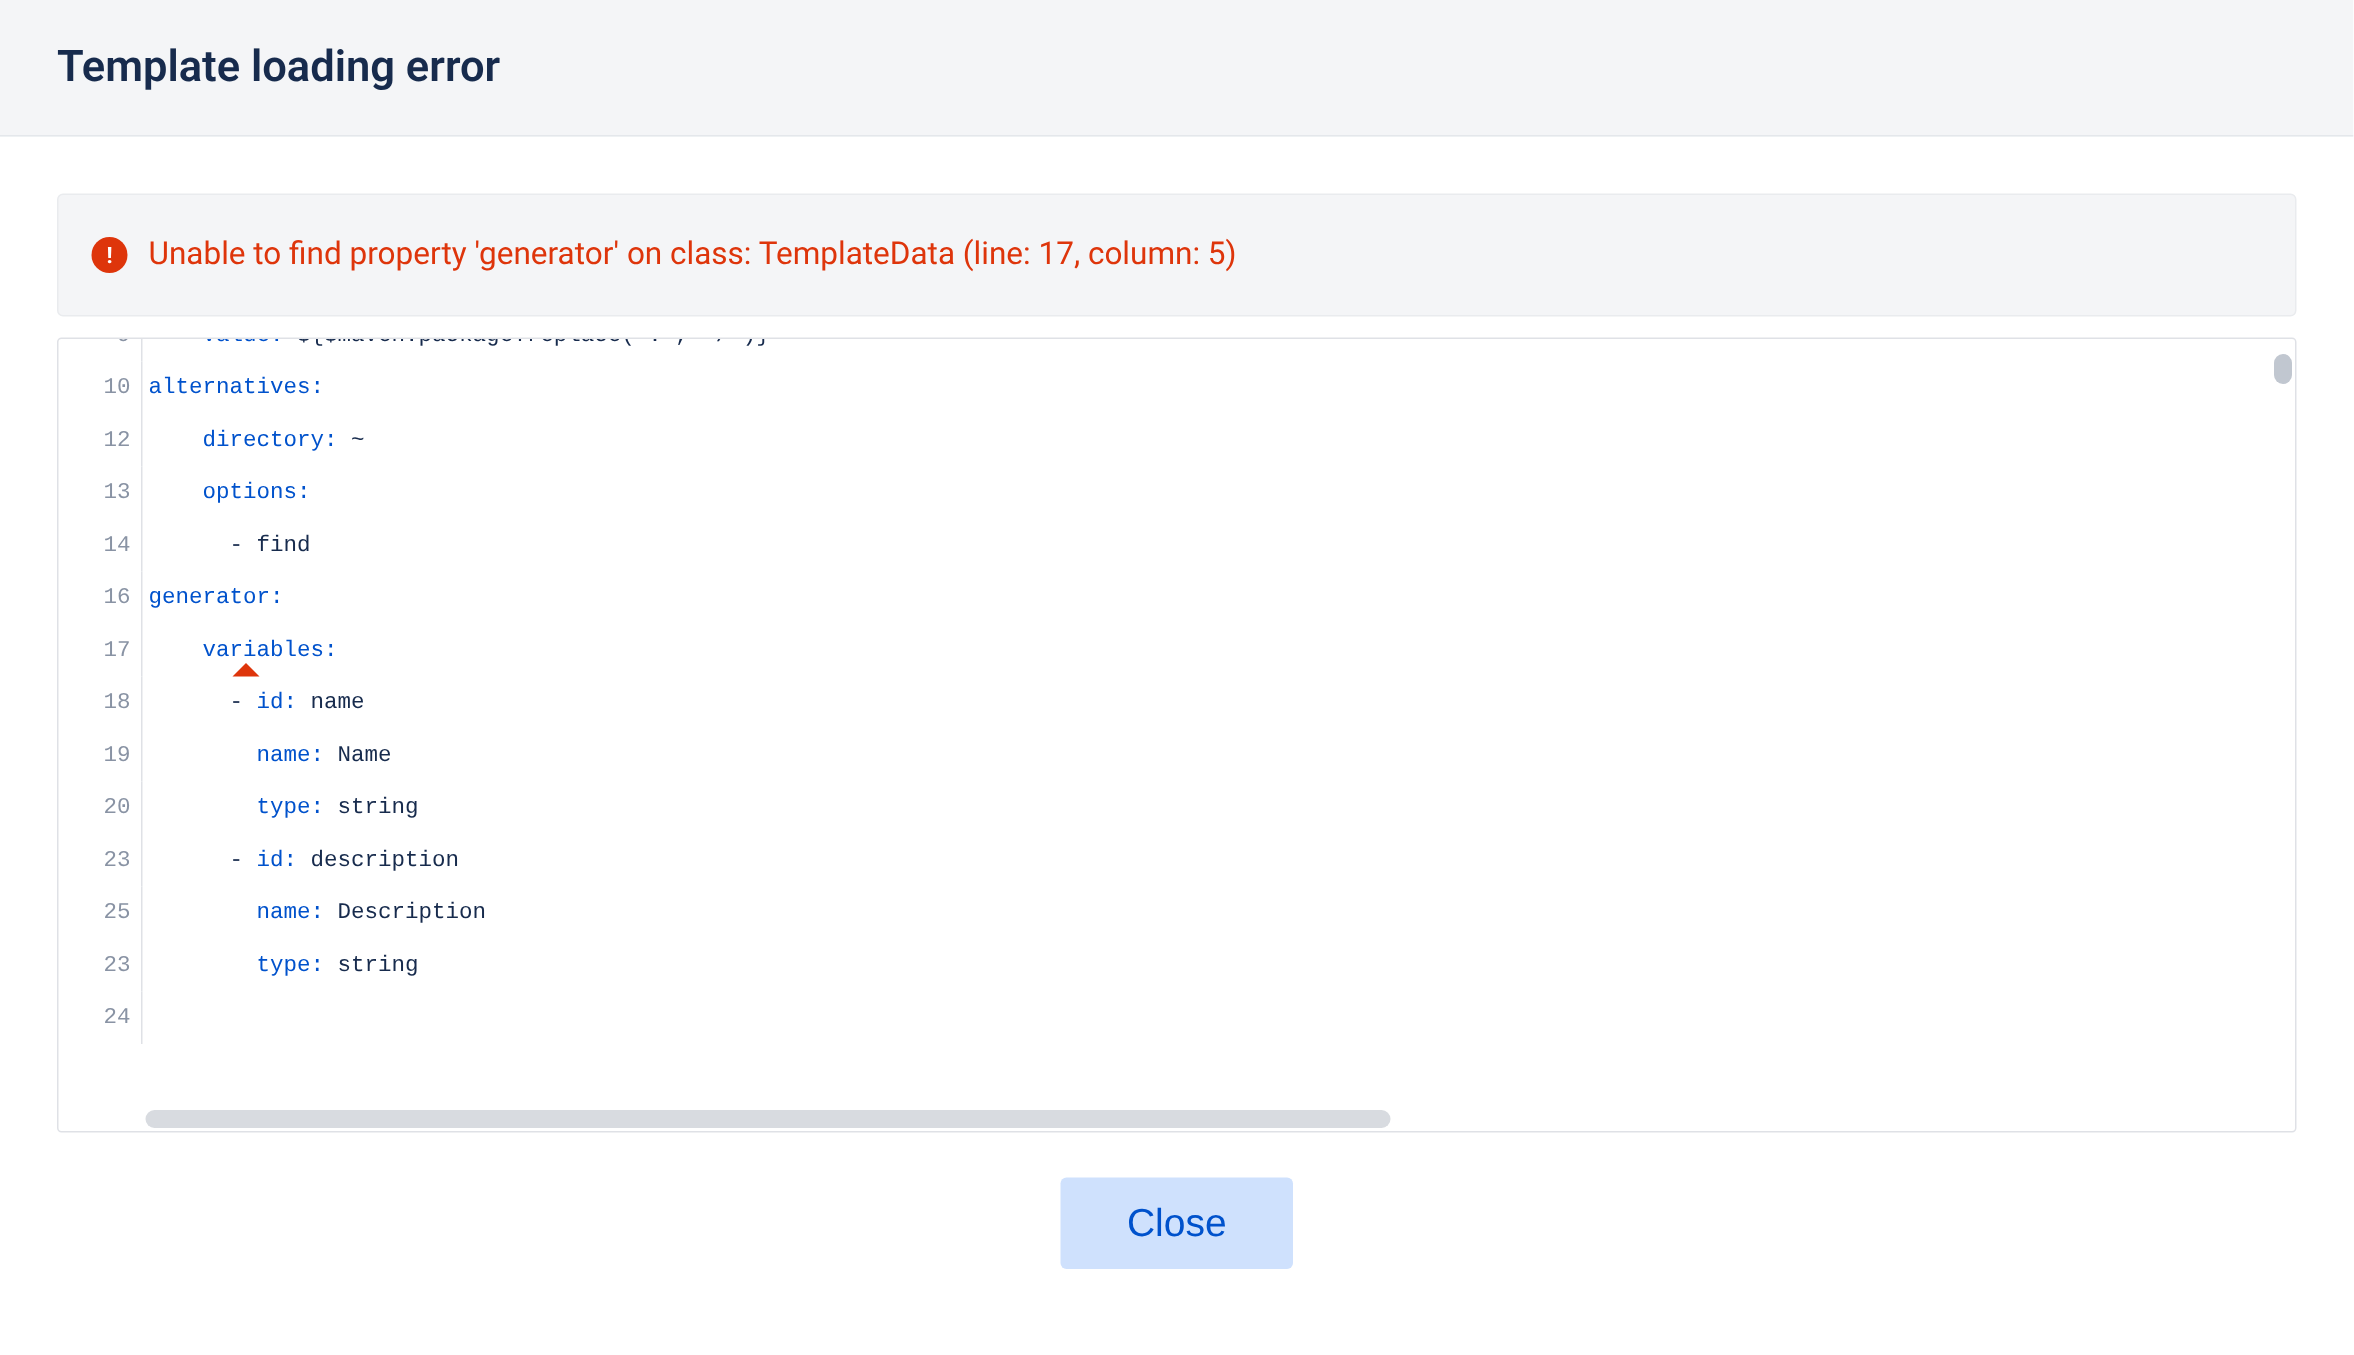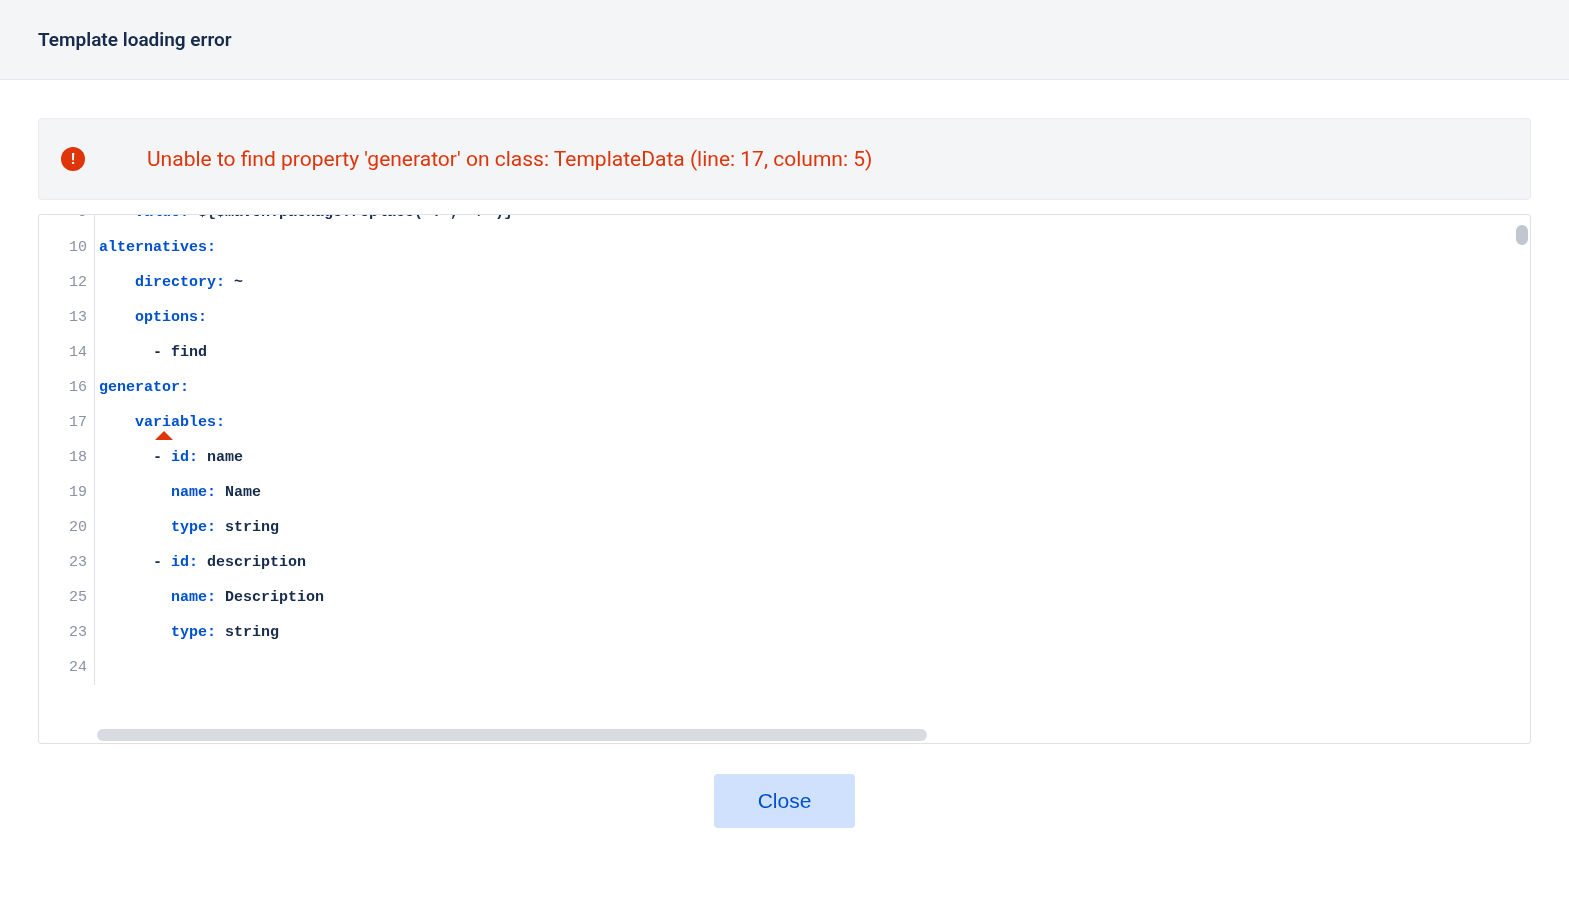--- a/index.html
+++ b/index.html
@@ -13,21 +13,21 @@
       width: 1569px;
       height: 903px;
       overflow: hidden;
     }
     .header {
       background: #f4f5f7;
       padding: 28px 38px;
       border-bottom: 1px solid #e4e7eb;
     }
     .header-title {
-      font-size: 19px;
+      font-size: 29px;
       font-weight: 600;
       color: #172b4d;
     }
     .content {
       padding: 38px;
     }
     .error-panel {
       background: #f4f5f7;
       border: 1px solid #e9ebee;
       border-radius: 4px;
@@ -46,21 +46,20 @@
       display: inline-flex;
       align-items: center;
       justify-content: center;
       font-size: 15px;
       font-weight: bold;
       flex-shrink: 0;
     }
     .error-text {
       color: #de350b;
       font-size: 21px;
-      margin-left: 48px;
     }
     .code-container {
       border: 1px solid #dfe1e6;
       border-radius: 3px;
       height: 530px;
       overflow: hidden;
       position: relative;
       margin-top: 14px;
     }
     .code-scroll {
@@ -86,21 +85,20 @@
       color: #8993a4;
       border-right: 1px solid #dfe1e6;
       flex-shrink: 0;
       user-select: none;
     }
     .line-content {
       padding-left: 4px;
       white-space: pre;
       color: #172b4d;
       position: relative;
-      font-weight: bold;
     }
     .kw {
       color: #0052cc;
     }
     .val {
       color: #172b4d;
     }
     .error-marker {
       position: absolute;
       left: 60px;
@@ -133,21 +131,21 @@
       display: flex;
       justify-content: center;
       margin-top: 30px;
     }
     .close-btn {
       background: #cfe1fd;
       color: #0052cc;
       border: none;
       border-radius: 4px;
       padding: 15px 44px;
-      font-size: 21px;
+      font-size: 26px;
       font-weight: 500;
       cursor: pointer;
     }
   </style>
 </head>
 <body>
 
 <div class="header">
   <div class="header-title">Template loading error</div>
 </div>

